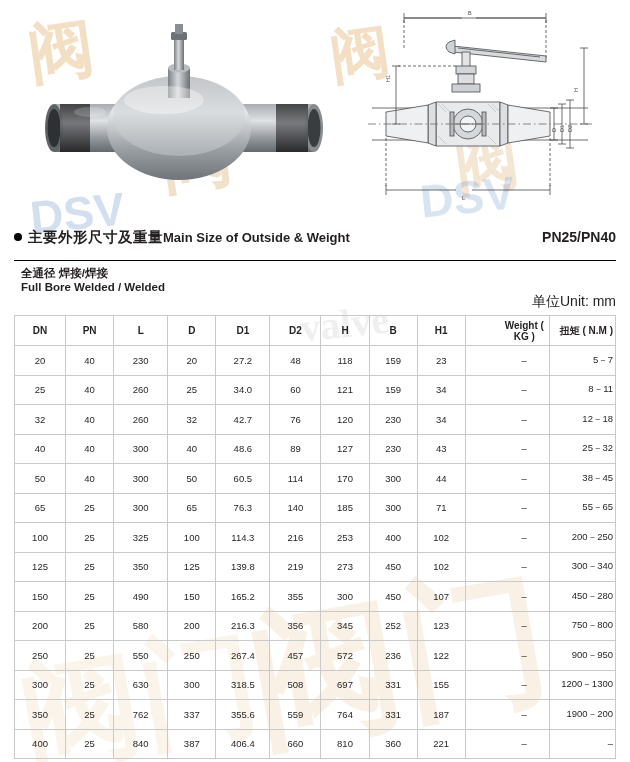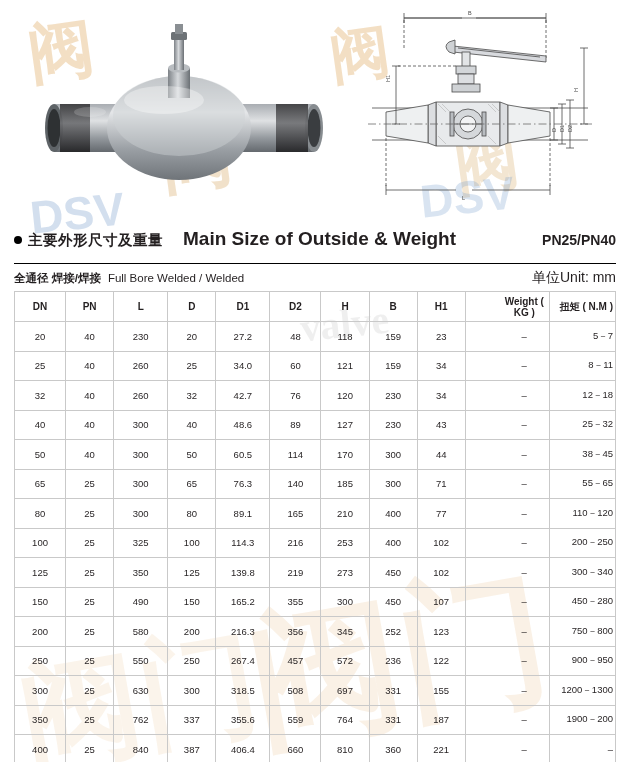--- a/index.html
+++ b/index.html
@@ -74,40 +74,41 @@
     margin-right: 6px;
     position: relative;
     top: -1px;
   }
   .sec-cn {
     font-size: 14.5px;
     font-weight: bold;
     letter-spacing: .5px;
   }
   .sec-en {
-    font-size: 19px;
+    font-size: 13px;
     font-weight: bold;
-    margin-left: 20px;
+    margin-left: 0;
   }
   .sec-pn {
     margin-left: auto;
     font-size: 14px;
     font-weight: bold;
   }
 
   .sub-head {
     position: relative;
     z-index: 1;
     margin: 0 14px;
     display: flex;
     align-items: baseline;
     padding: 5px 0 4px 0;
+    flex-direction: column;
   }
   .sub-cn { font-size: 11.5px; font-weight: bold; }
-  .sub-en { font-size: 11.5px; font-weight: normal; margin-left: 7px; }
+  .sub-en { font-size: 11.5px; font-weight: bold; margin-left: 7px; }
   .sub-unit { margin-left: auto; font-size: 14px; }
 
   
   .table-wrap {
     position: relative;
     z-index: 1;
     margin: 0 14px;
   }
   table {
     border-collapse: collapse;
@@ -403,33 +404,20 @@
           <td class="col-d">65</td>
           <td class="col-d1">76.3</td>
           <td class="col-d2">140</td>
           <td class="col-h">185</td>
           <td class="col-b">300</td>
           <td class="col-h1">71</td>
           <td class="col-w">–</td>
           <td class="col-t">55－65</td>
         </tr>
         <tr>
-          <td class="col-dn">80</td>
-          <td class="col-pn">25</td>
-          <td class="col-l">300</td>
-          <td class="col-d">80</td>
-          <td class="col-d1">89.1</td>
-          <td class="col-d2">165</td>
-          <td class="col-h">210</td>
-          <td class="col-b">400</td>
-          <td class="col-h1">77</td>
-          <td class="col-w">–</td>
-          <td class="col-t">110－120</td>
-        </tr>
-        <tr>
           <td class="col-dn">100</td>
           <td class="col-pn">25</td>
           <td class="col-l">325</td>
           <td class="col-d">100</td>
           <td class="col-d1">114.3</td>
           <td class="col-d2">216</td>
           <td class="col-h">253</td>
           <td class="col-b">400</td>
           <td class="col-h1">102</td>
           <td class="col-w">–</td>

